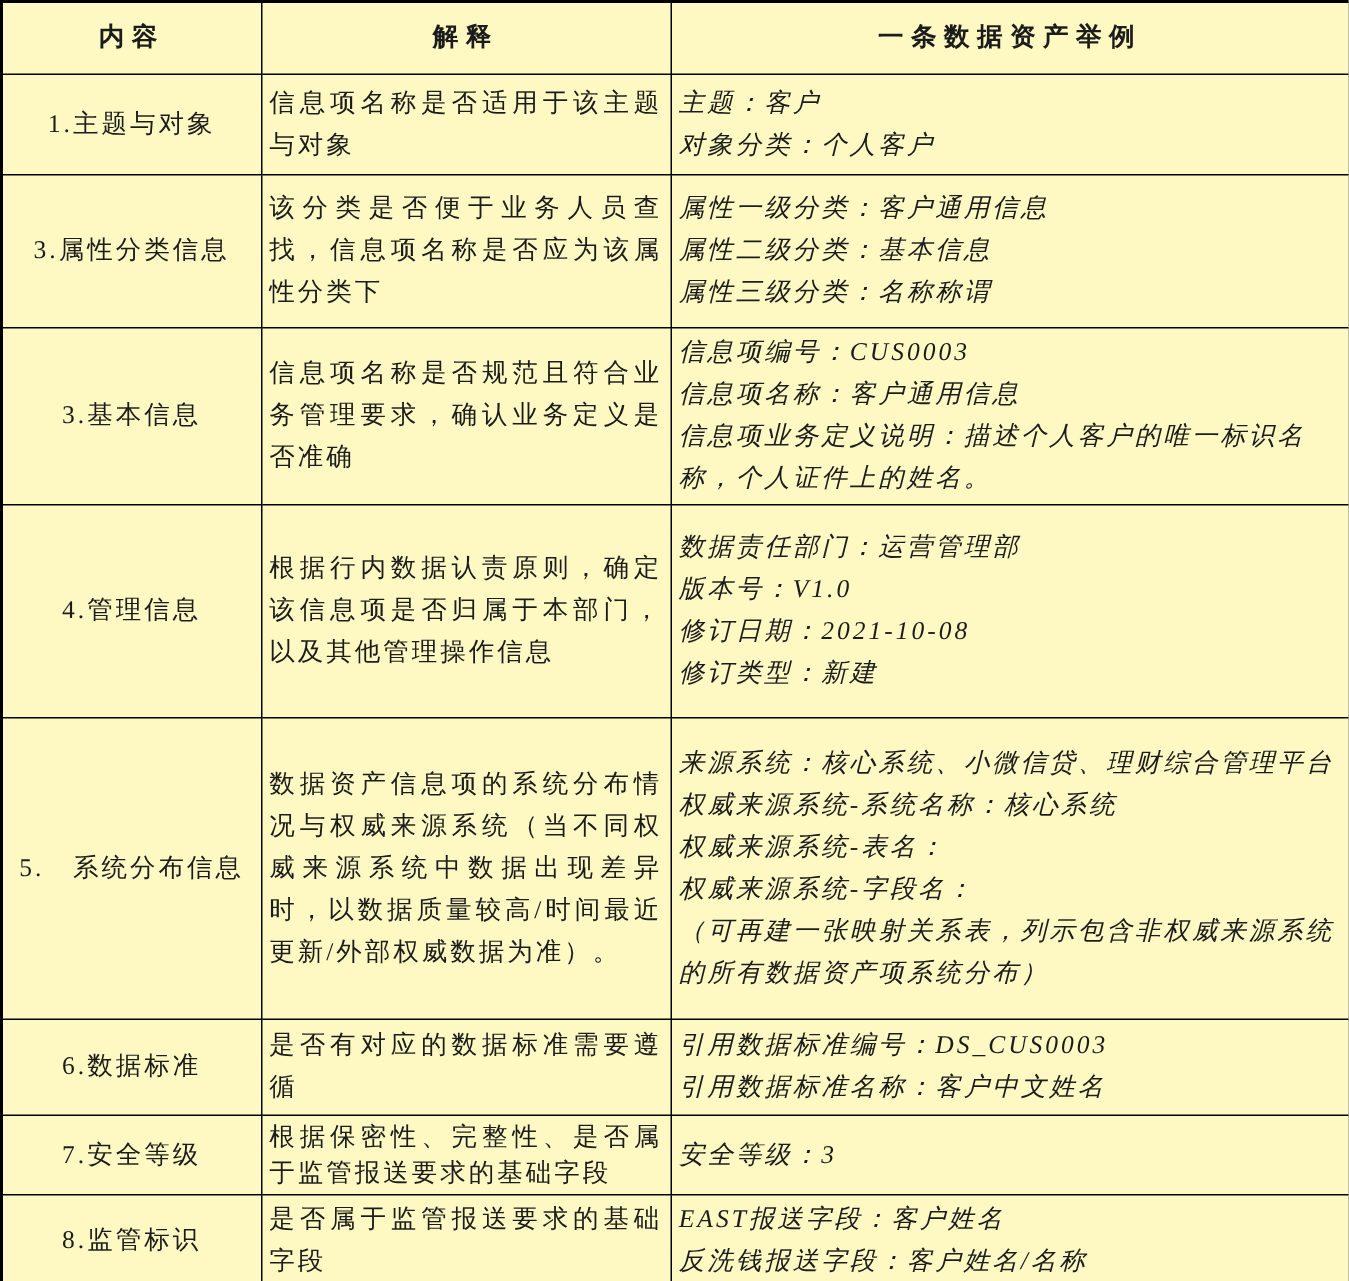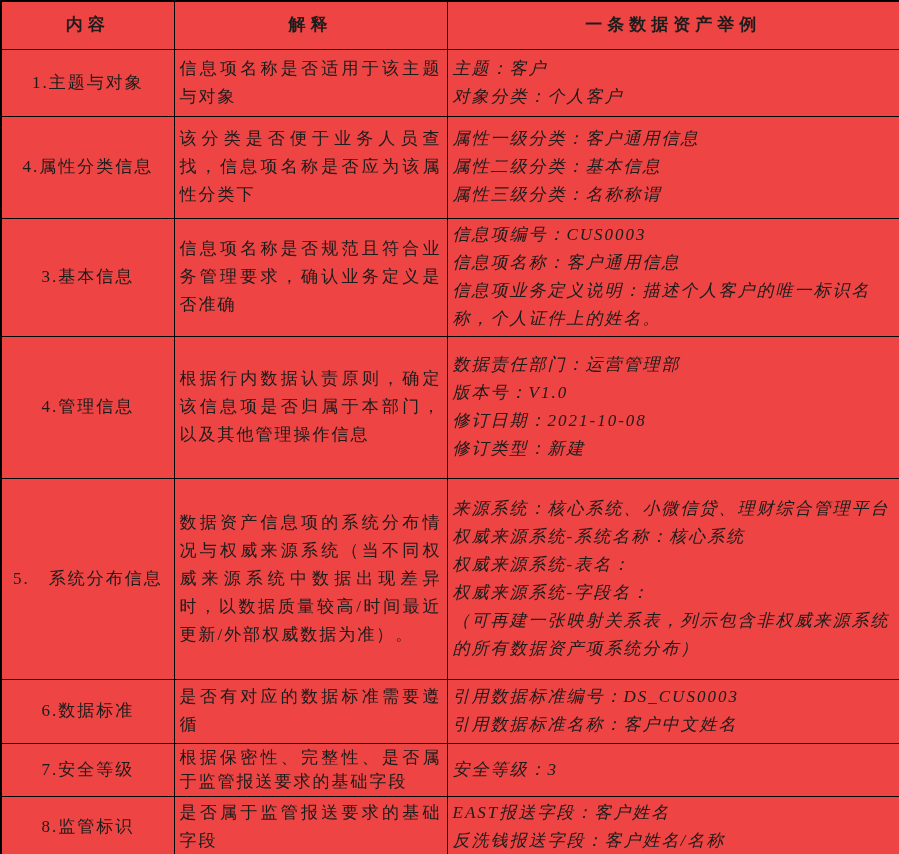--- a/index.html
+++ b/index.html
@@ -1,21 +1,21 @@
 <!DOCTYPE html>
 <html><head>
 <meta charset="utf-8">
 <style>
   html,body{margin:0;padding:0;background:#ffffff;}
   body{
     width:899px;height:854px;overflow:hidden;
     font-family:"Liberation Serif","DejaVu Serif",serif;
     color:#1c1c1c;
   }
-  .sheet{width:899px;height:854px;box-sizing:border-box;background:#ef4444;}
+  .sheet{width:899px;height:854px;box-sizing:border-box;background:#fef9c3;}
   table{
     width:899px;
     border-collapse:collapse;
     table-layout:fixed;
     border:2px solid #000;
     border-bottom:5px solid #000;
   }
   col.c1{width:173px;}
   col.c2{width:273px;}
   col.c3{width:453px;}
@@ -72,21 +72,21 @@
     <tbody id="tbody">
         <tr class="r1">
     <td class="c-label">1.主题与对象</td>
     <td class="c-expl">信息项名称是否适用于该主题与对象</td>
     <td class="c-ex">
             <div class="ex-line">主题：客户</div>
             <div class="ex-line">对象分类：个人客户</div>
           </td>
   </tr>
         <tr class="r2">
-    <td class="c-label">4.属性分类信息</td>
+    <td class="c-label">3.属性分类信息</td>
     <td class="c-expl">该分类是否便于业务人员查找，信息项名称是否应为该属性分类下</td>
     <td class="c-ex">
             <div class="ex-line">属性一级分类：客户通用信息</div>
             <div class="ex-line">属性二级分类：基本信息</div>
             <div class="ex-line">属性三级分类：名称称谓</div>
           </td>
   </tr>
         <tr class="r3">
     <td class="c-label">3.基本信息</td>
     <td class="c-expl">信息项名称是否规范且符合业务管理要求，确认业务定义是否准确</td>

